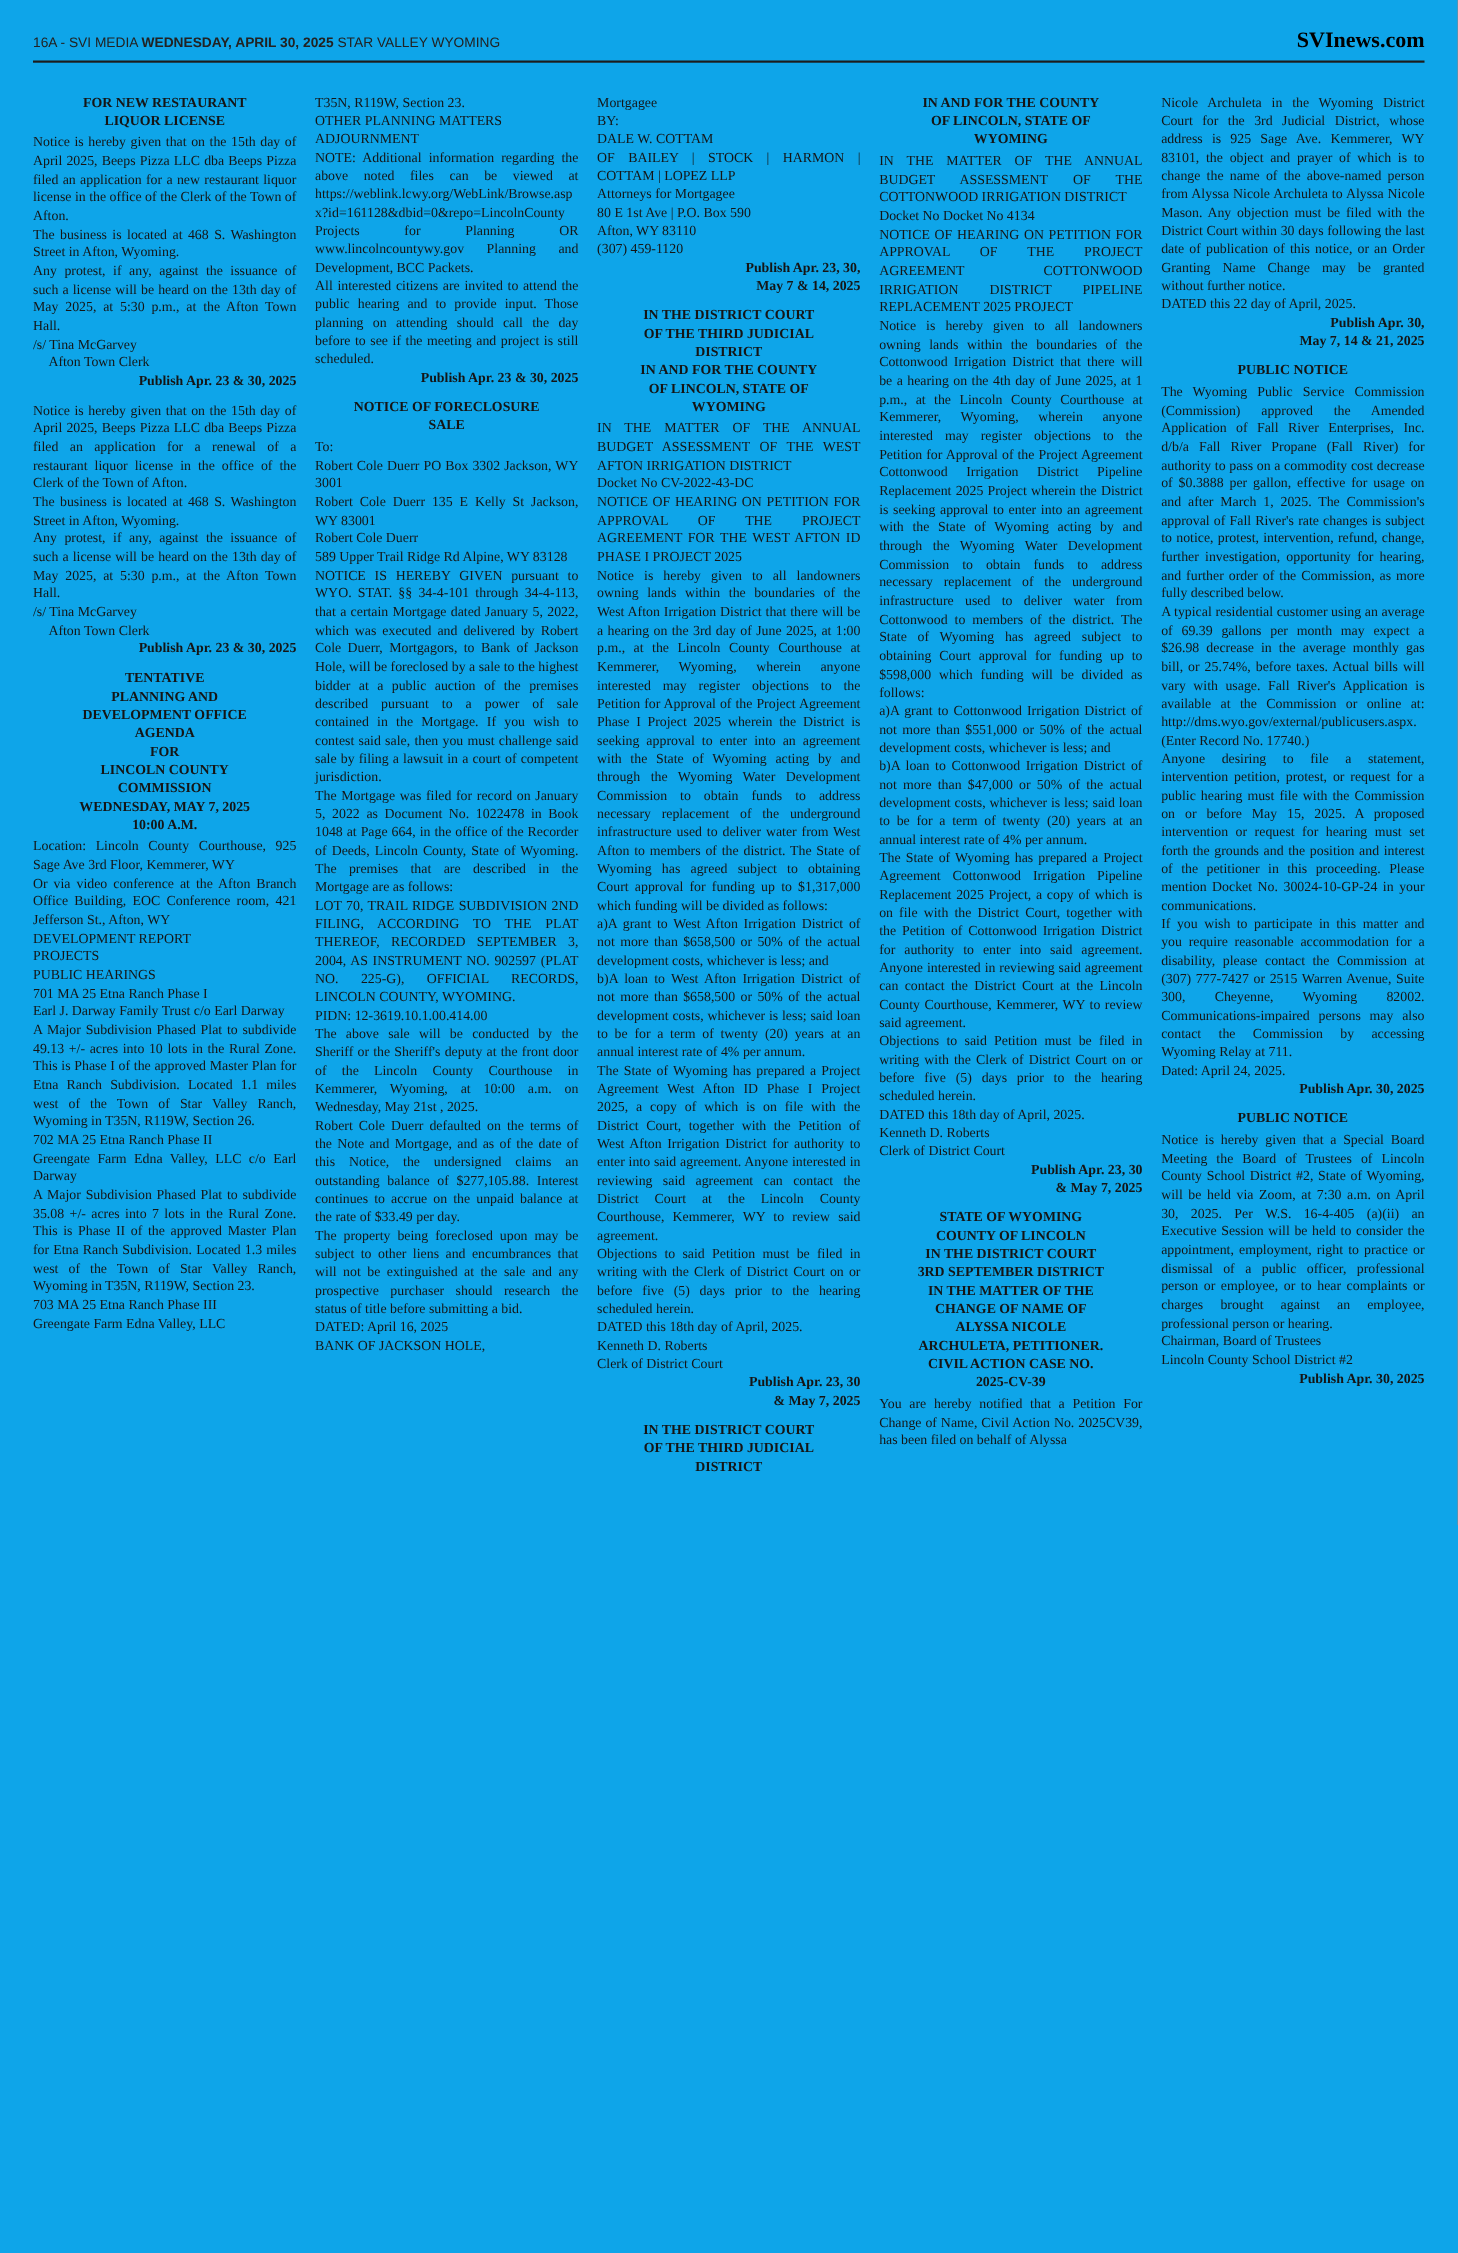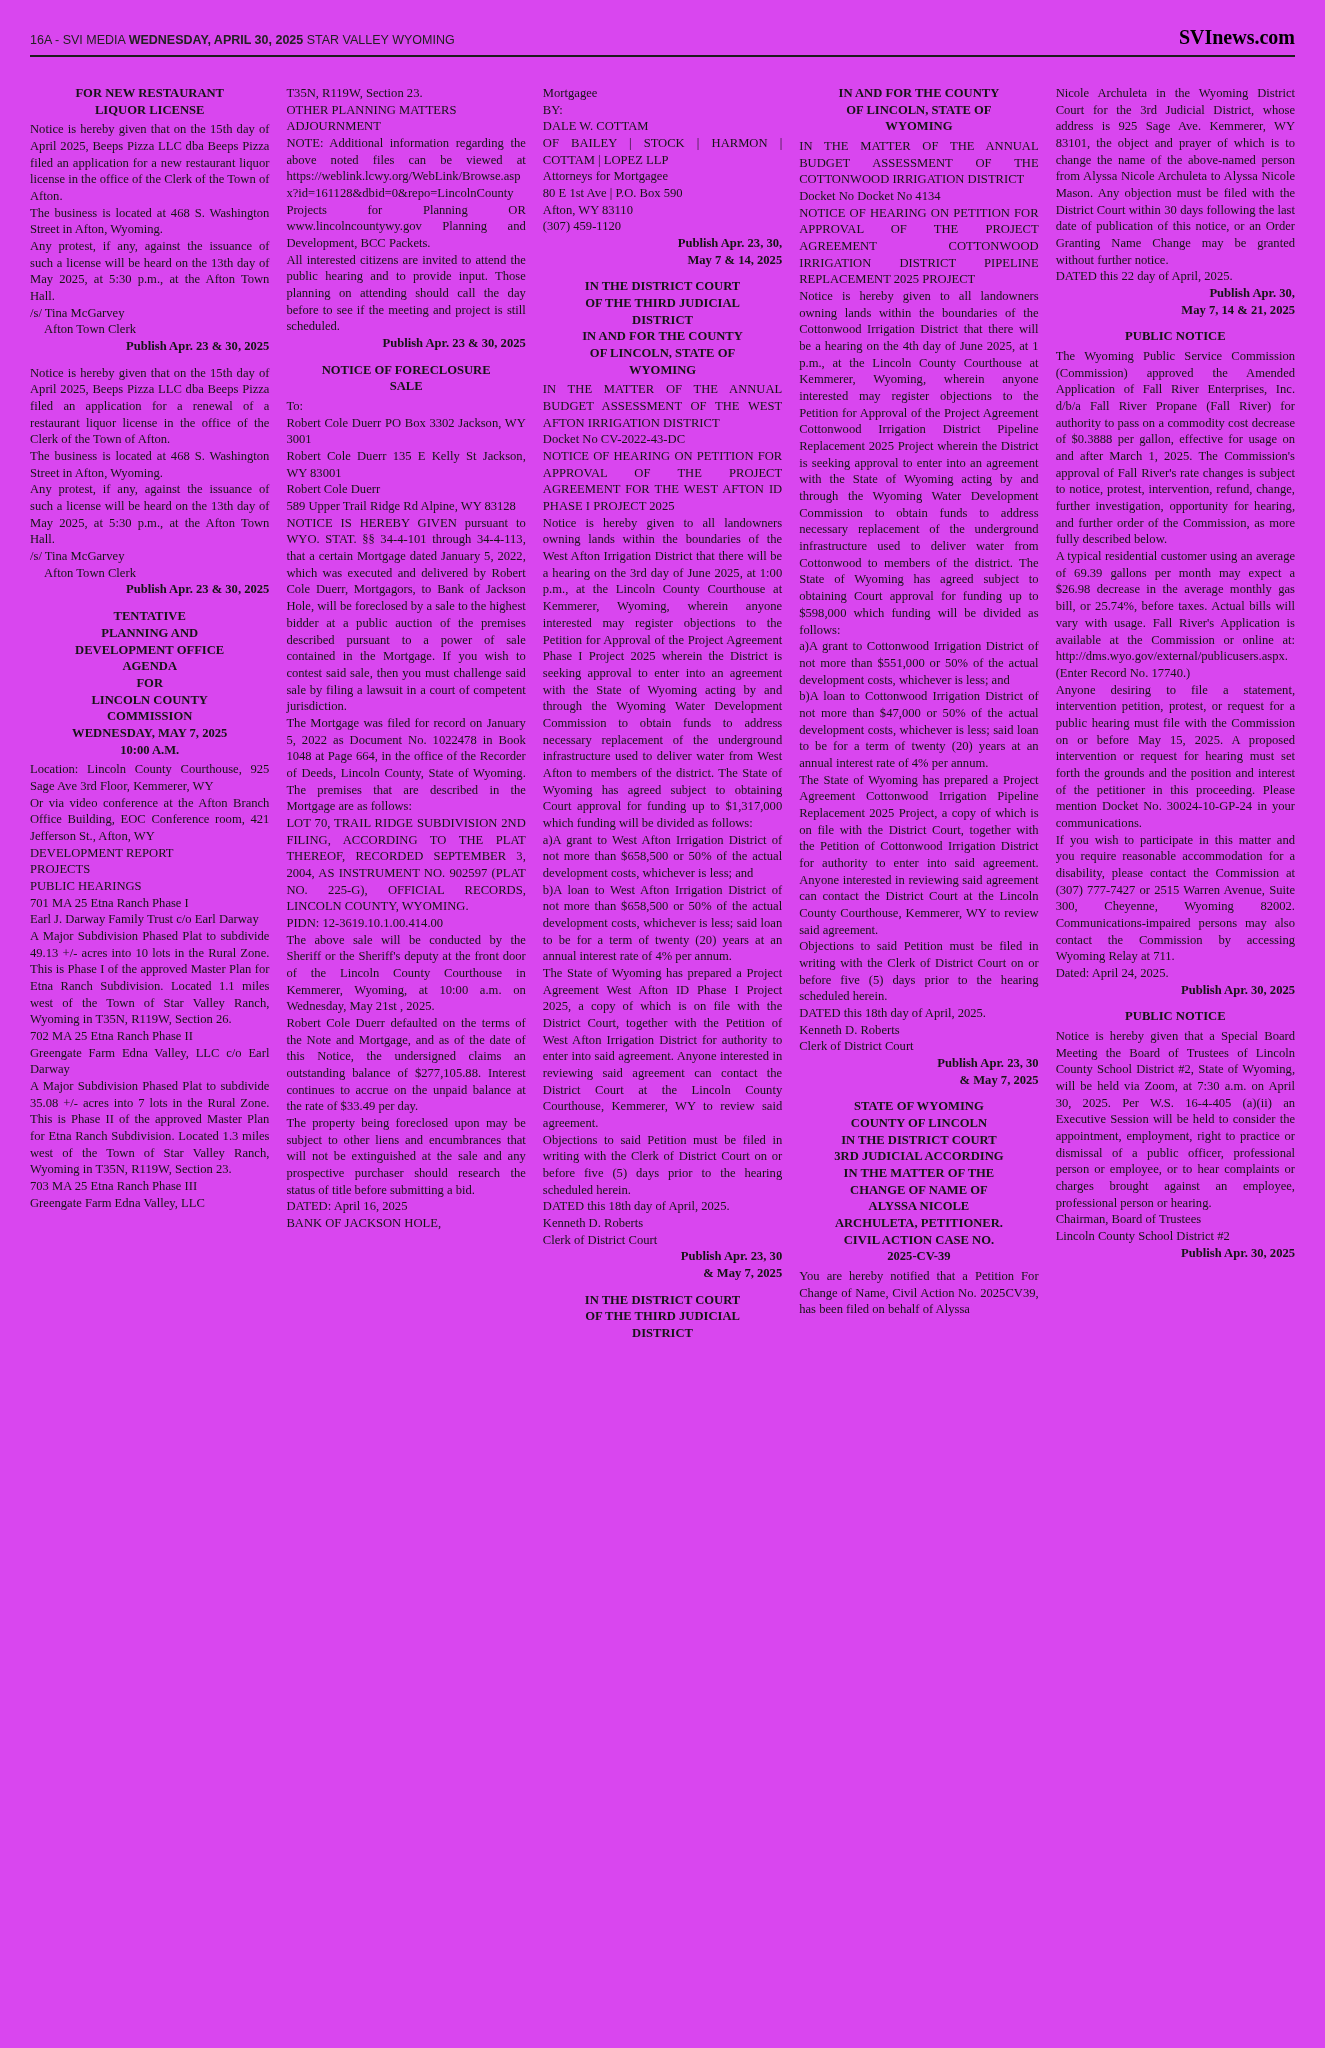--- a/index.html
+++ b/index.html
@@ -1,16 +1,16 @@
 <!DOCTYPE html>
 <html><head>
 <meta charset="utf-8">
 <style>
   html,body{margin:0;padding:0;background:#888;}
-  .page{width:1325px;height:2048px;background:#d946ef;box-sizing:border-box;
+  .page{width:1325px;height:2048px;background:#0ea5e9;box-sizing:border-box;
         padding:26px 30px 24px;overflow:hidden;color:#151515;
         font-family:"Liberation Serif",serif;position:relative;}
   .masthead{display:flex;justify-content:space-between;align-items:baseline;
         border-bottom:2px solid #1c1c1c;padding-bottom:6px;margin-bottom:12px;
         font-family:"Liberation Sans",sans-serif;font-size:12.5px;color:#222;}
   .mh-left .b{font-weight:bold;}
   .mh-right{font-family:"Liberation Serif",serif;font-weight:bold;font-size:20px;color:#000;}
   .cols{display:flex;gap:17px;align-items:flex-start;}
   .col{flex:1 1 0;min-width:0;font-size:12.6px;line-height:1.325;}
   .blk{margin:0;}
@@ -166,21 +166,21 @@
         <div class="blk line"><span class="ln">Kenneth D. Roberts</span></div>
         <div class="blk line"><span class="ln">Clerk of District Court</span></div>
         <div class="blk publish">
           <span class="ln">Publish Apr. 23, 30</span>
           <span class="ln">&amp; May 7, 2025</span>
         </div>
         <div class="blk heading">
           <span class="ln">STATE OF WYOMING</span>
           <span class="ln">COUNTY OF LINCOLN</span>
           <span class="ln">IN THE DISTRICT COURT</span>
-          <span class="ln">3RD JUDICIAL ACCORDING</span>
+          <span class="ln">3RD SEPTEMBER DISTRICT</span>
           <span class="ln">IN THE MATTER OF THE</span>
           <span class="ln">CHANGE OF NAME OF</span>
           <span class="ln">ALYSSA NICOLE</span>
           <span class="ln">ARCHULETA, PETITIONER.</span>
           <span class="ln">CIVIL ACTION CASE NO.</span>
           <span class="ln">2025-CV-39</span>
         </div>
         <div class="blk body"><span class="ln">You are hereby notified that a Petition For Change of Name, Civil Action No. 2025CV39, has been filed on behalf of Alyssa</span></div>
       </div>
       <div class="col">

